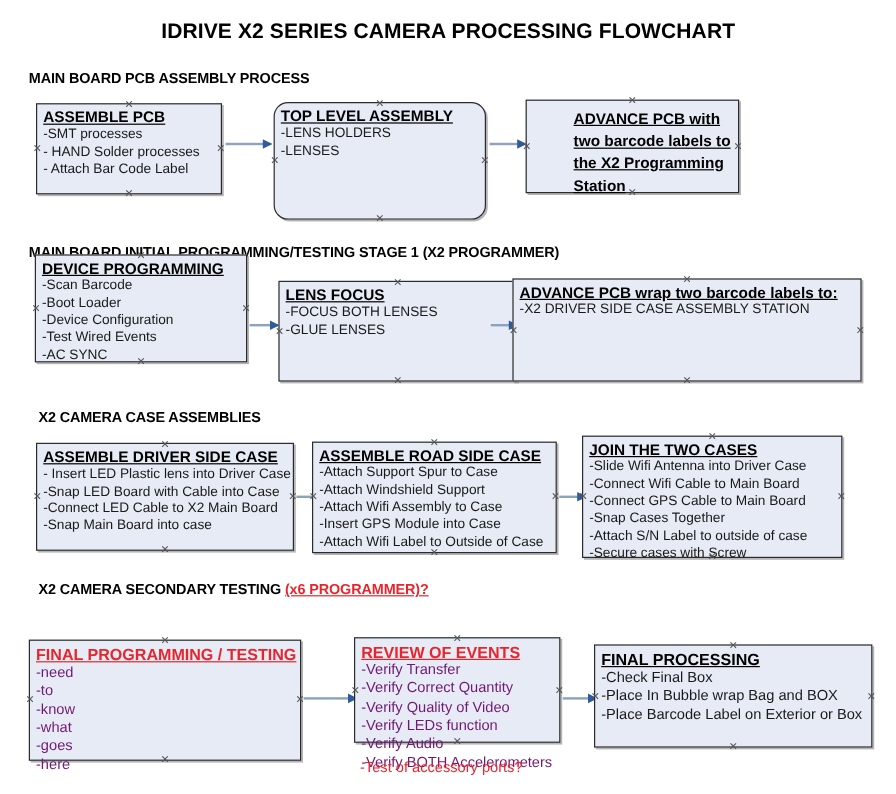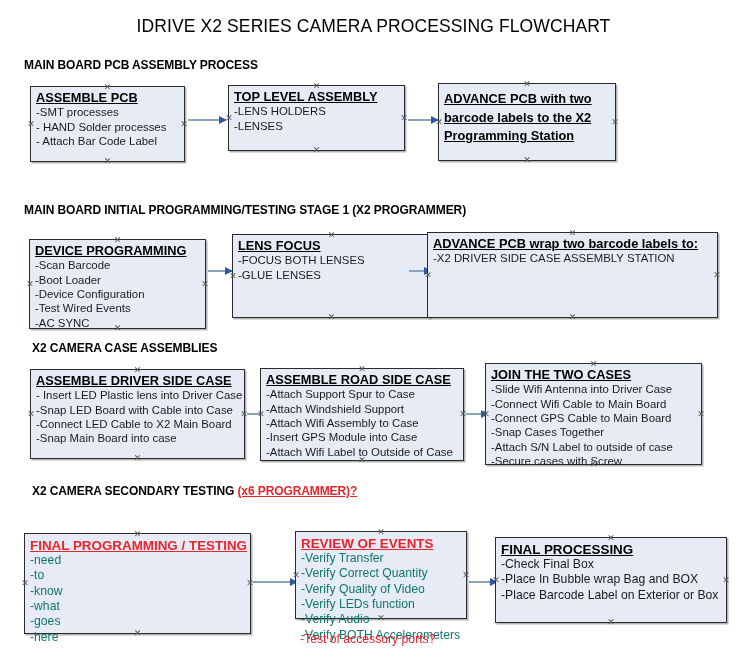--- a/index.html
+++ b/index.html
@@ -18,21 +18,21 @@
     background: #ffffff;
     overflow: hidden;
   }
   .doc-title {
     position: absolute;
     left: 0;
     top: 16px;
     width: 747px;
     text-align: center;
     font-size: 17.5px;
-    font-weight: normal;
+    font-weight: bold;
     color: #000000;
     letter-spacing: 0.1px;
     white-space: nowrap;
   }
   .section-head {
     position: absolute;
     font-size: 12px;
     font-weight: bold;
     color: #000000;
     white-space: nowrap;
@@ -54,36 +54,37 @@
   .node .title {
     font-size: 12.8px;
     font-weight: bold;
     color: #000000;
     line-height: 1.12;
     white-space: nowrap;
     text-decoration: underline;
   }
   .node .title.wrap {
     white-space: normal;
+    margin-left: 34px;
   }
   .node .line {
     font-size: 11.4px;
     font-weight: normal;
     color: #1a1a1a;
     line-height: 1.255;
     white-space: nowrap;
   }
   .node .body {
     position: absolute;
     left: 5px;
     right: 2px;
     top: 4px;
   }
   .node.red .title { color: #e8252c; }
-  .node.red .line  { color: #0f766e; }
+  .node.red .line  { color: #701a75; }
   .node .title.big {
     font-size: 13.4px;
   }
   .node .line.big {
     font-size: 12.2px;
   }
   
   .overflow-line {
     position: absolute;
     font-size: 12.2px;
@@ -143,21 +144,21 @@
       <div class="line">- Attach Bar Code Label</div>
     </div>
     <span class="handle" style="left:50%; top:0;"></span>
     <span class="handle" style="left:50%; top:100%;"></span>
     <span class="handle" style="left:0; top:50%;"></span>
     <span class="handle" style="left:100%; top:50%;"></span>
   </div>
 
   <div class="conn" style="left:188px; top:119px; width:38px;"></div>
 
-  <div class="node" style="left:228px; top:85px; width:177px; height:66px;">
+  <div class="node" style="left:228px; top:85px; width:177px; height:98px;border-radius:12px;">
     <div class="body">
       <div class="title">TOP LEVEL ASSEMBLY</div>
       <div class="line">-LENS HOLDERS</div>
       <div class="line">-LENSES</div>
     </div>
     <span class="handle" style="left:50%; top:0;"></span>
     <span class="handle" style="left:50%; top:100%;"></span>
     <span class="handle" style="left:0; top:50%;"></span>
     <span class="handle" style="left:100%; top:50%;"></span>
   </div>
@@ -171,21 +172,21 @@
     <span class="handle" style="left:50%; top:0;"></span>
     <span class="handle" style="left:50%; top:100%;"></span>
     <span class="handle" style="left:0; top:50%;"></span>
     <span class="handle" style="left:100%; top:50%;"></span>
   </div>
 
   <div class="section-head" style="left:24px; top:203px;">
     <span>MAIN BOARD INITIAL PROGRAMMING/TESTING STAGE 1 (X2 PROGRAMMER)</span>
   </div>
 
-  <div class="node" style="left:29px; top:239px; width:177px; height:90px;">
+  <div class="node" style="left:29px; top:212px; width:177px; height:90px;">
     <div class="body">
       <div class="title">DEVICE PROGRAMMING</div>
       <div class="line">-Scan Barcode</div>
       <div class="line">-Boot Loader</div>
       <div class="line">-Device Configuration</div>
       <div class="line">-Test Wired Events</div>
       <div class="line">-AC SYNC</div>
     </div>
     <span class="handle" style="left:50%; top:0;"></span>
     <span class="handle" style="left:50%; top:100%;"></span>

